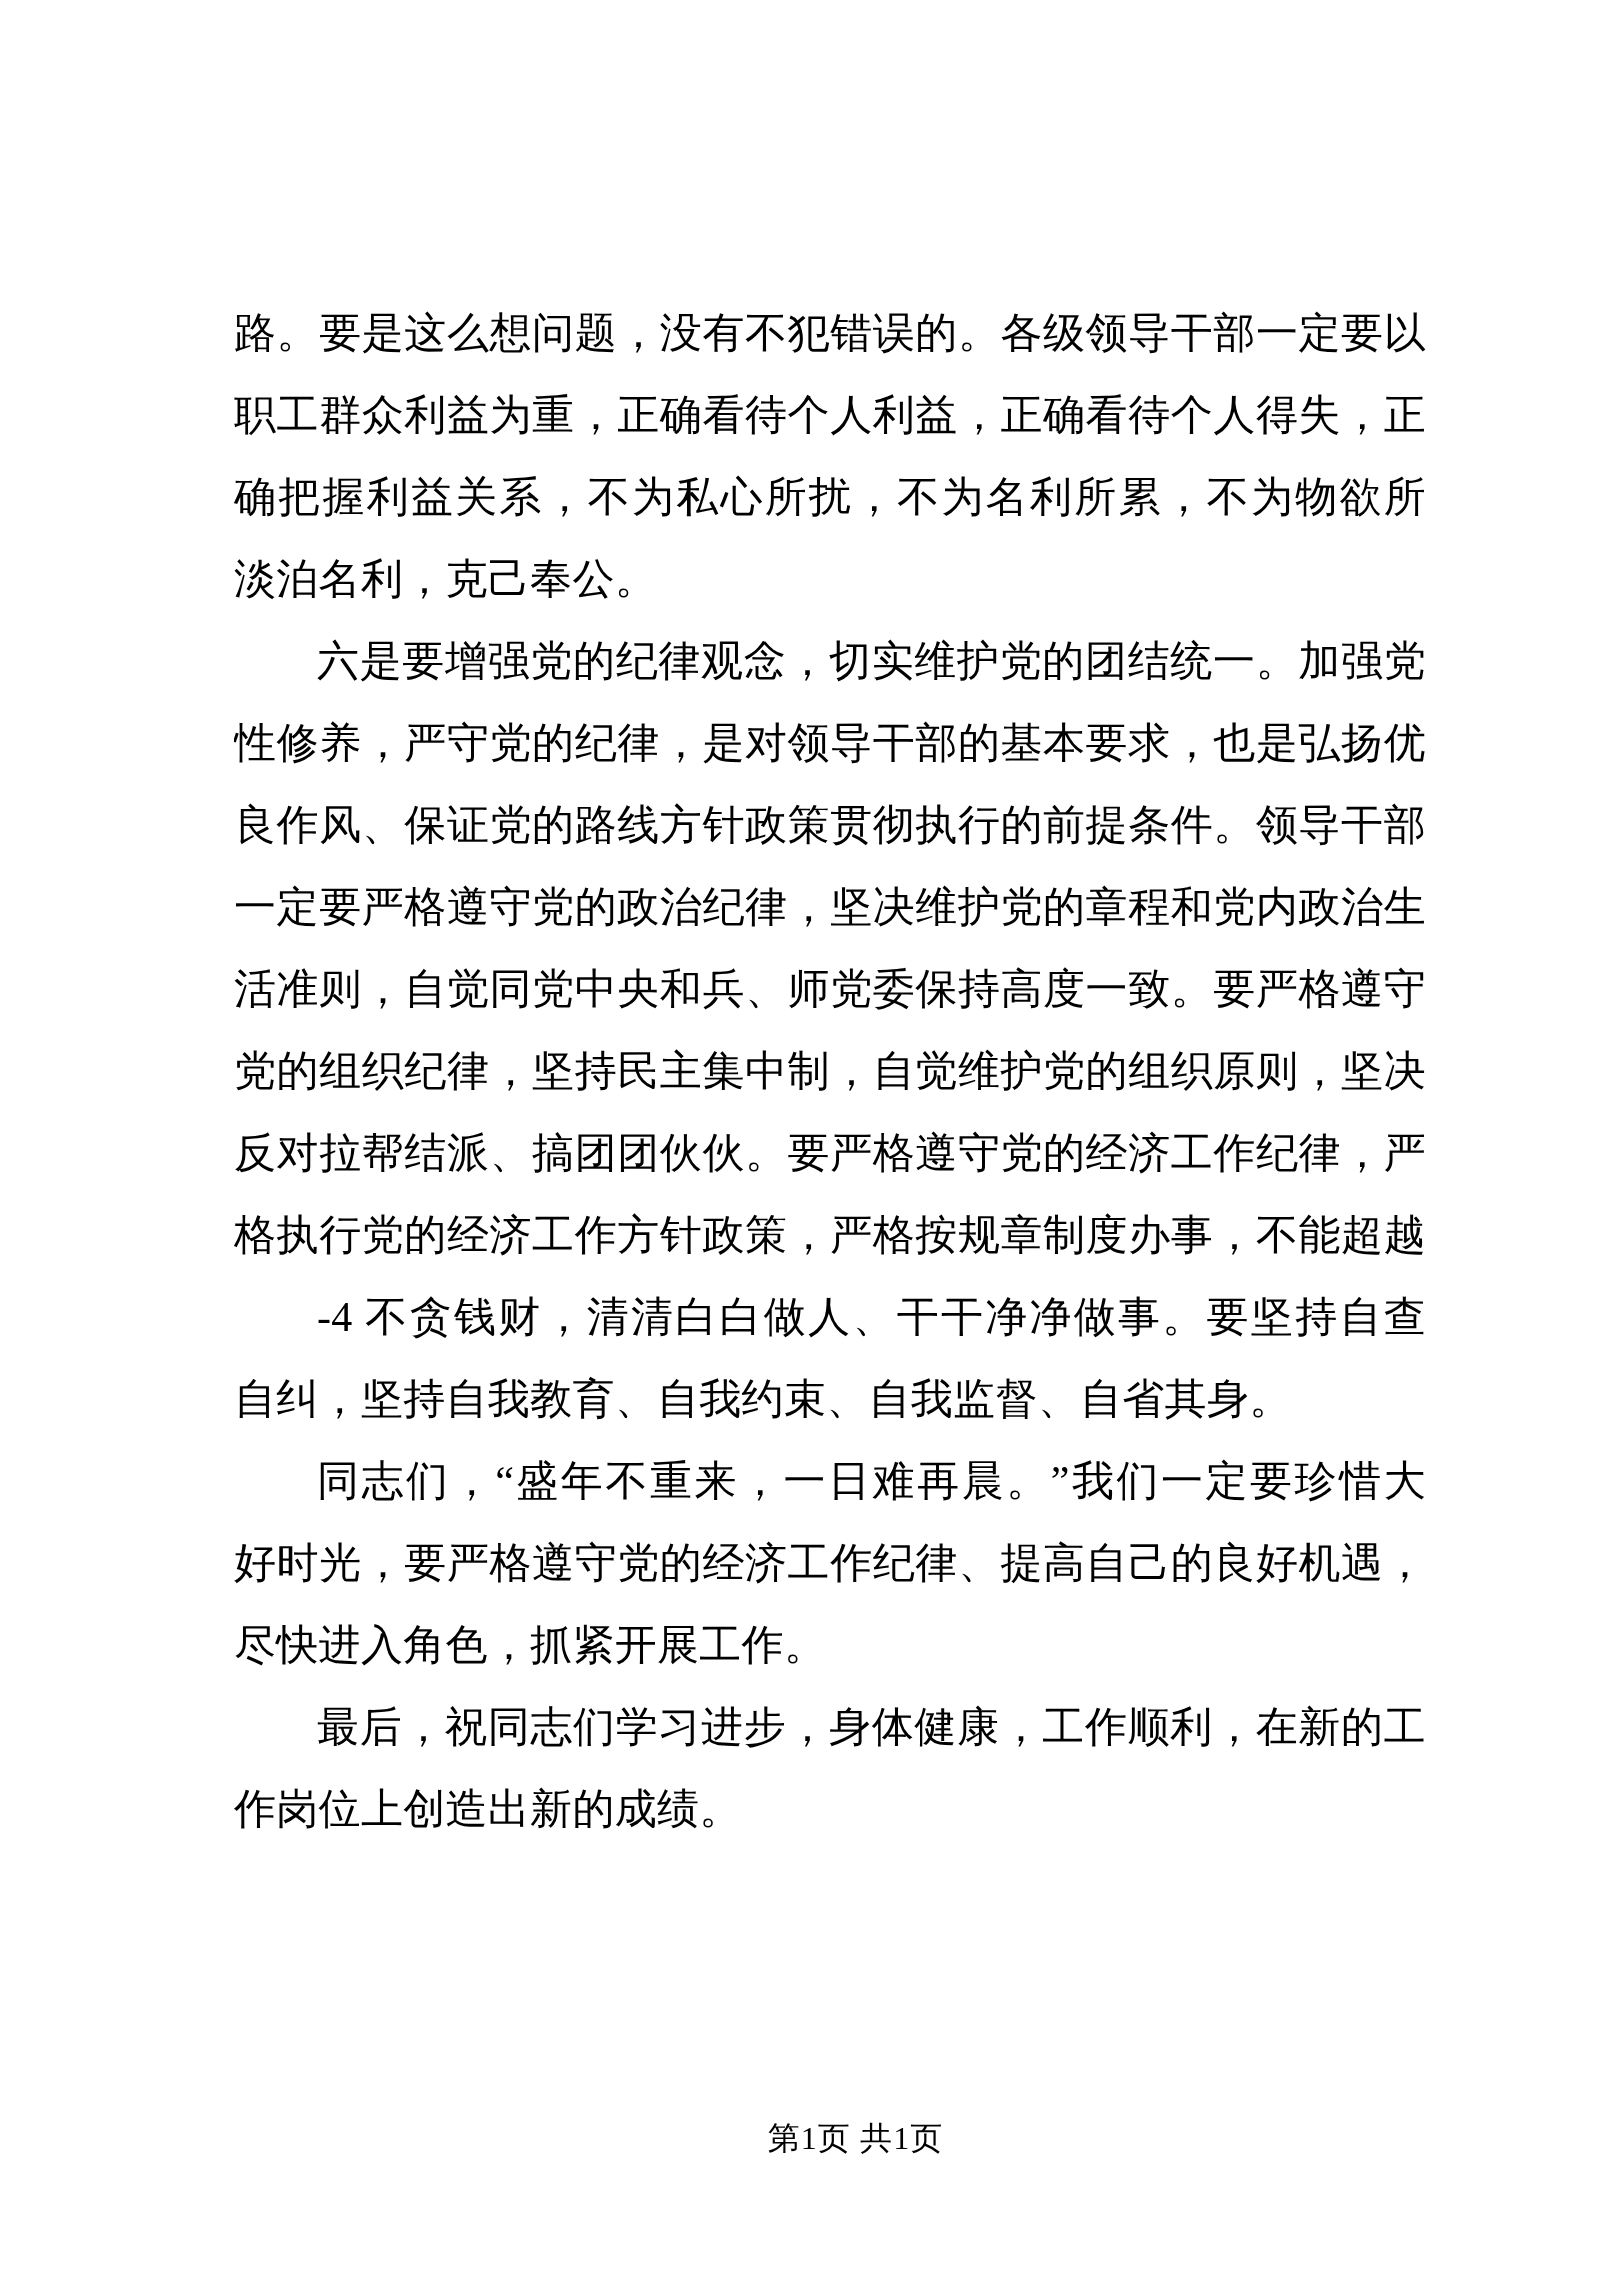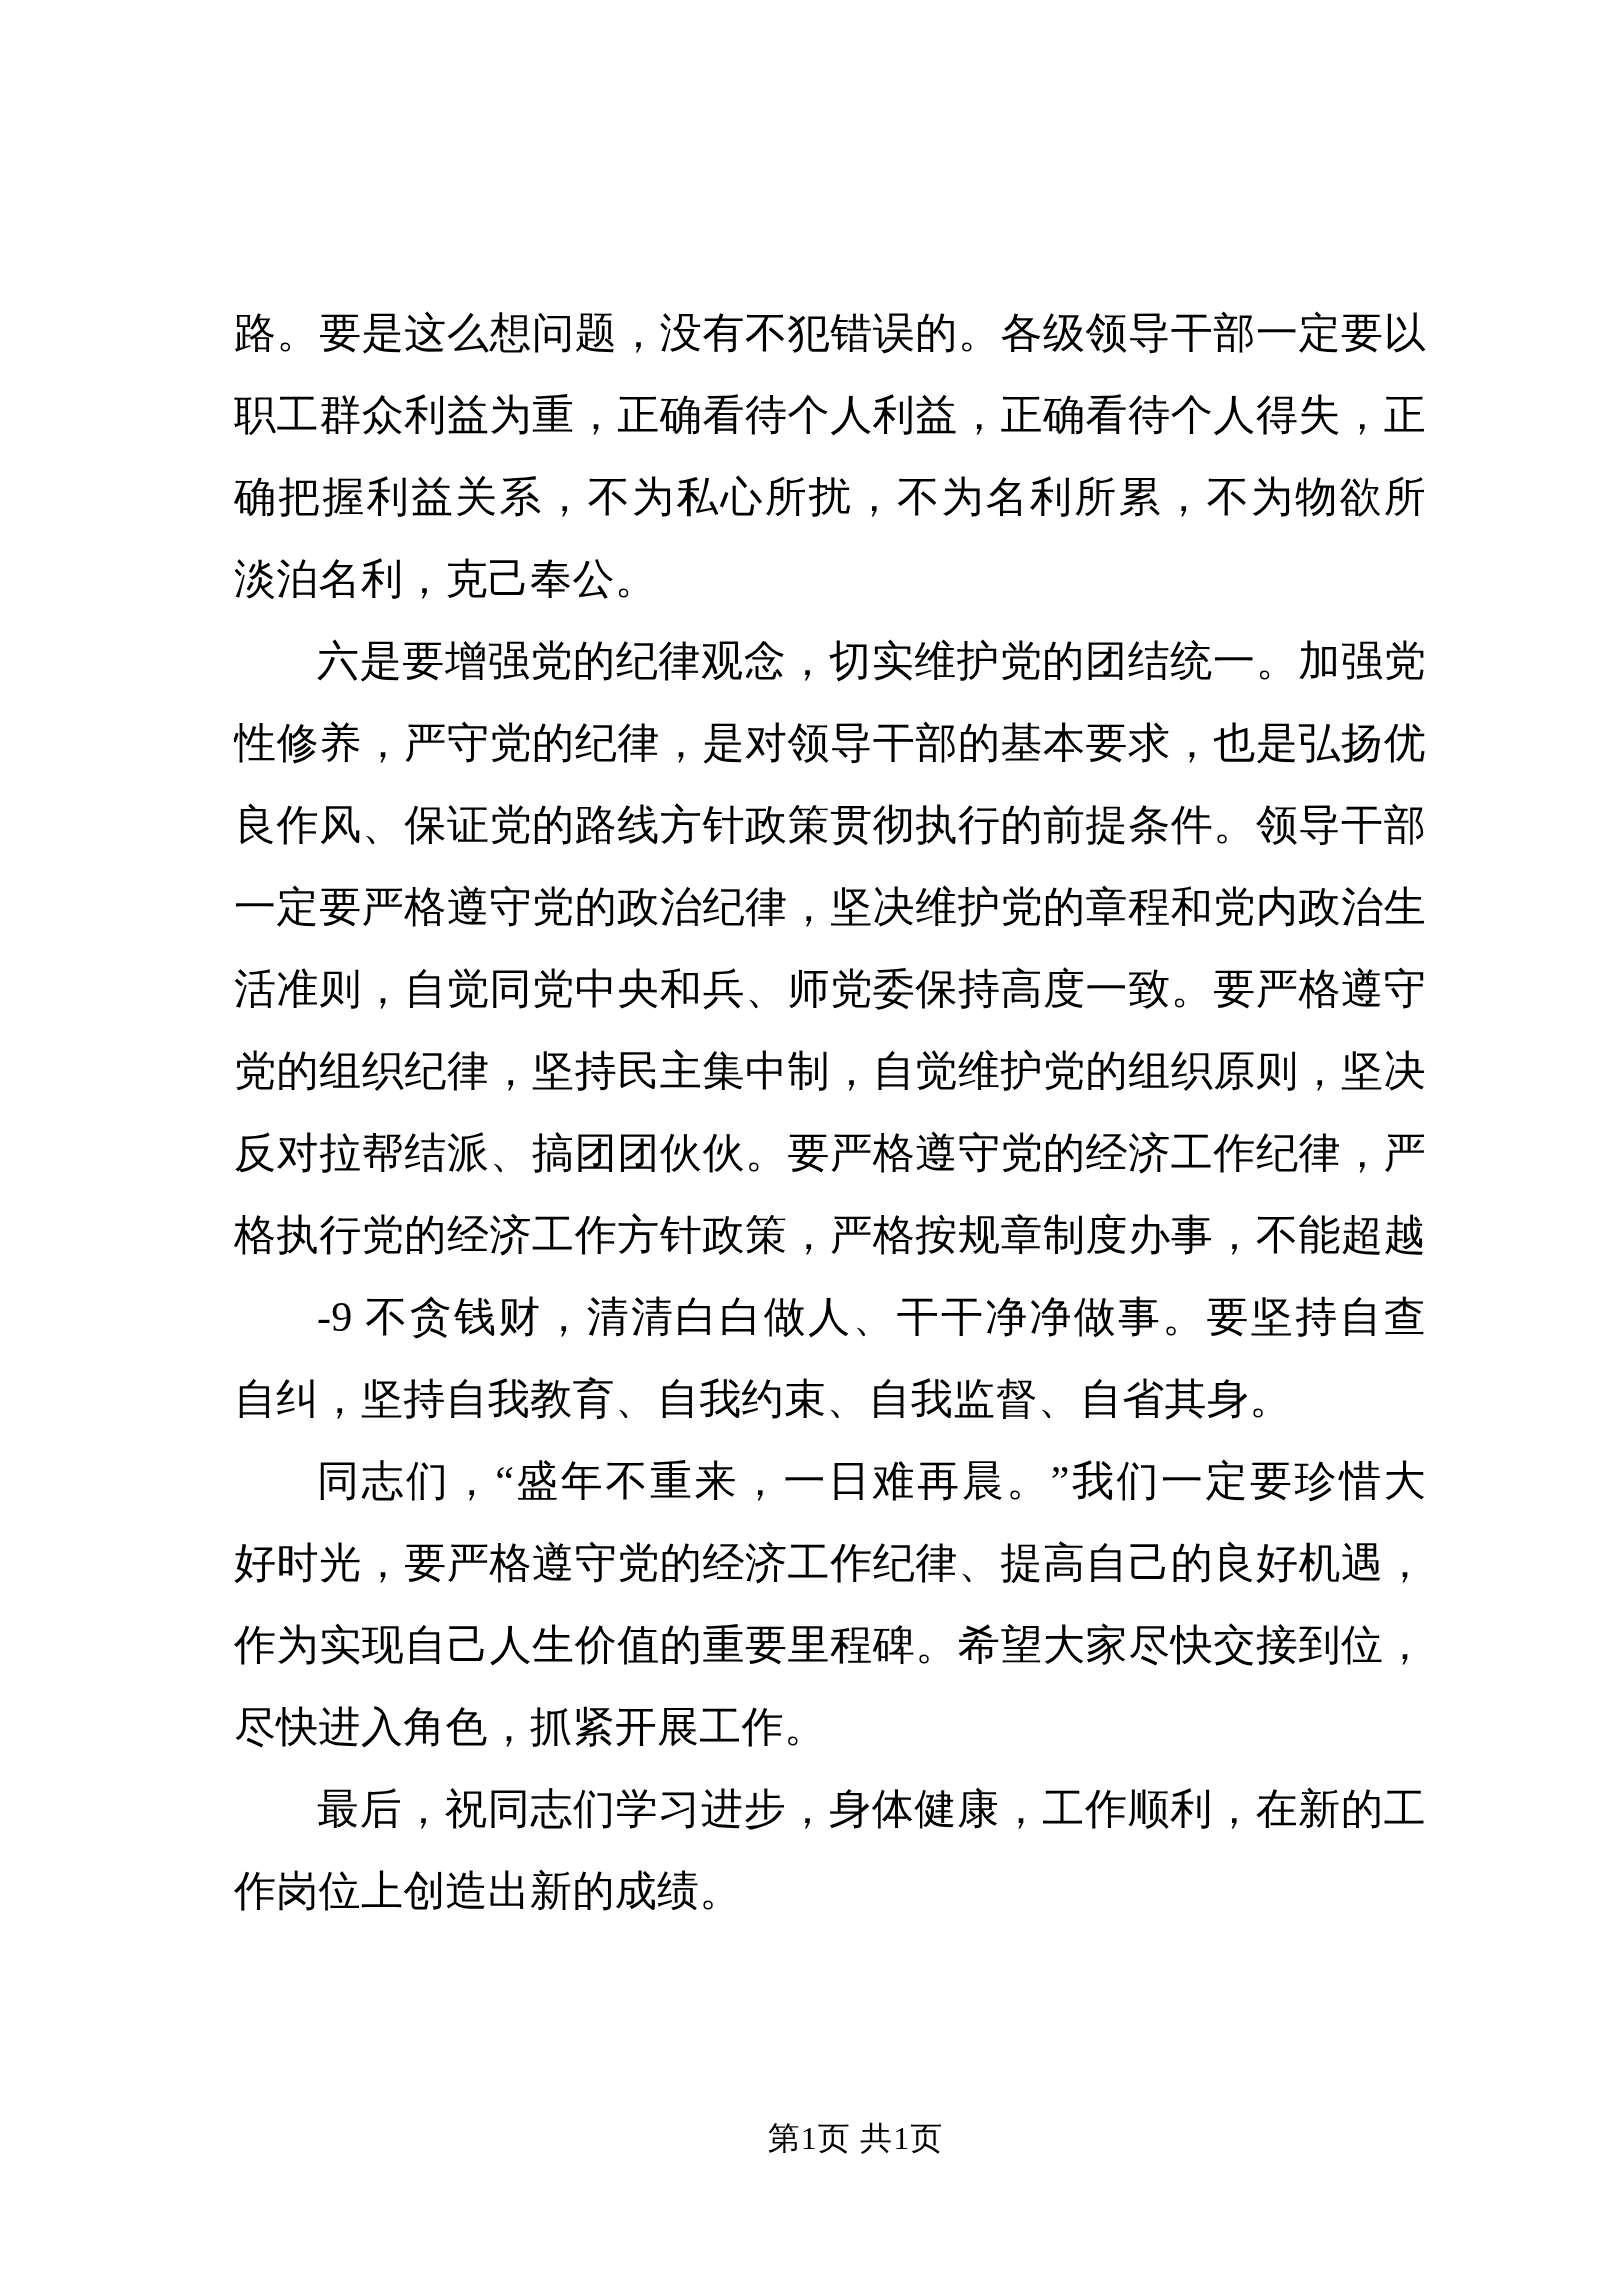--- a/index.html
+++ b/index.html
@@ -62,25 +62,24 @@
     <div class="line">确把握利益关系，不为私心所扰，不为名利所累，不为物欲所获，</div>
     <div class="line last">淡泊名利，克己奉公。</div>
     <div class="line indent">六是要增强党的纪律观念，切实维护党的团结统一。加强党</div>
     <div class="line">性修养，严守党的纪律，是对领导干部的基本要求，也是弘扬优</div>
     <div class="line">良作风、保证党的路线方针政策贯彻执行的前提条件。领导干部</div>
     <div class="line">一定要严格遵守党的政治纪律，坚决维护党的章程和党内政治生</div>
     <div class="line">活准则，自觉同党中央和兵、师党委保持高度一致。要严格遵守</div>
     <div class="line">党的组织纪律，坚持民主集中制，自觉维护党的组织原则，坚决</div>
     <div class="line">反对拉帮结派、搞团团伙伙。要严格遵守党的经济工作纪律，严</div>
     <div class="line">格执行党的经济工作方针政策，严格按规章制度办事，不能超越</div>
-    <div class="line indent">-9 不贪钱财，清清白白做人、干干净净做事。要坚持自查</div>
+    <div class="line indent">-4 不贪钱财，清清白白做人、干干净净做事。要坚持自查</div>
     <div class="line last">自纠，坚持自我教育、自我约束、自我监督、自省其身。</div>
     <div class="line indent">同志们，“盛年不重来，一日难再晨。”我们一定要珍惜大</div>
     <div class="line">好时光，要严格遵守党的经济工作纪律、提高自己的良好机遇，</div>
-    <div class="line">作为实现自己人生价值的重要里程碑。希望大家尽快交接到位，</div>
     <div class="line last">尽快进入角色，抓紧开展工作。</div>
     <div class="line indent">最后，祝同志们学习进步，身体健康，工作顺利，在新的工</div>
     <div class="line last">作岗位上创造出新的成绩。</div>
   </div>
 
   <div class="footer">
     <span>第1页 共1页</span>
   </div>
 </div>
 

